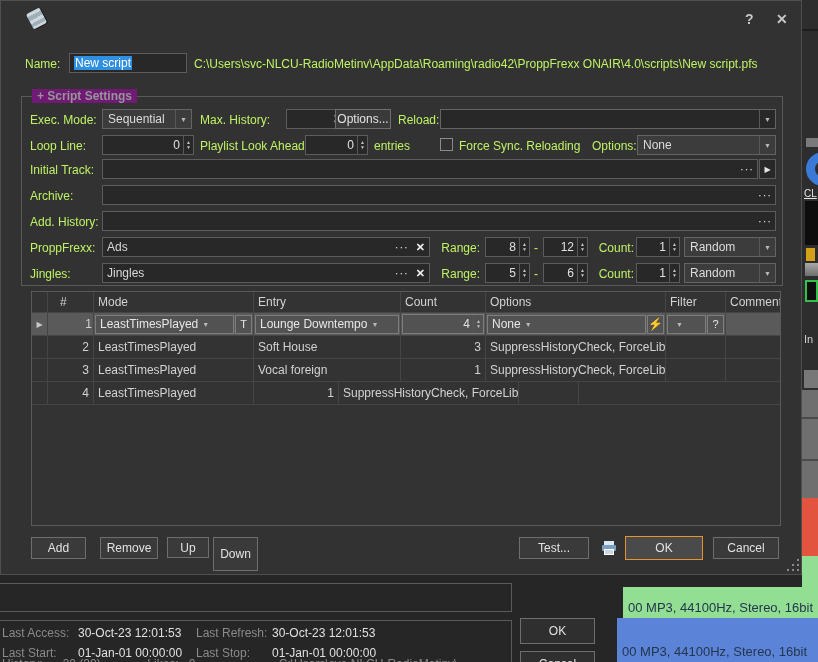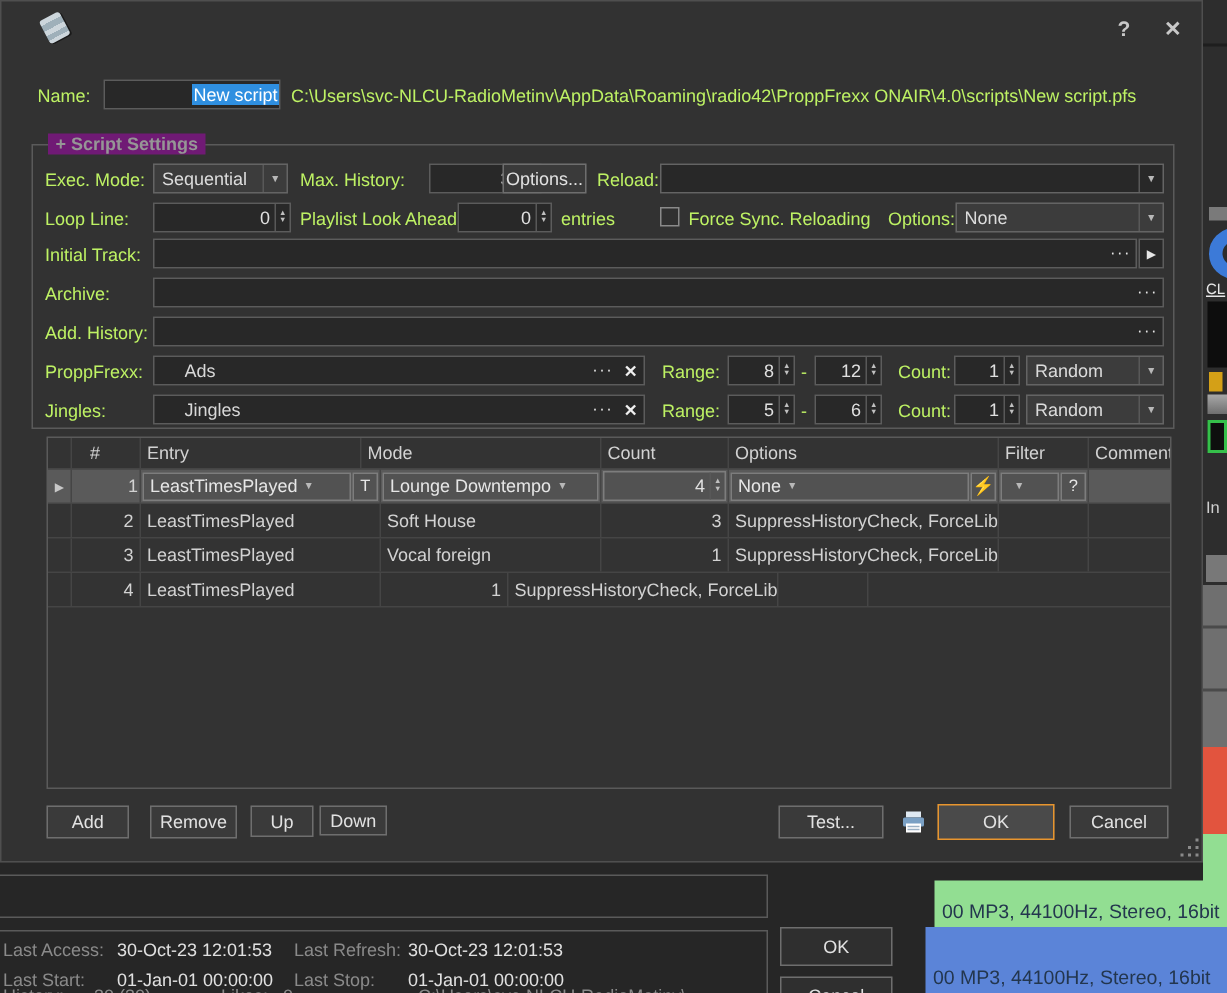--- a/index.html
+++ b/index.html
@@ -13,21 +13,21 @@
     background:#323232; border:1px solid #4f4f4f; }
   .title-text { font-size:17px; color:#e8952e; }
   .winbtn { color:#c8c8c8; font-size:14px; font-weight:bold; cursor:default; }
   .script-icon { position:absolute; left:28px; top:9px; width:15px; height:17px;
     background:linear-gradient(180deg,#cdd6dc 0 20%,#9fb0ba 20% 45%,#cdd6dc 45% 65%,#9fb0ba 65% 85%,#cdd6dc 85%);
     transform:rotate(-28deg); border-radius:2px; box-shadow:1px 1px 0 #1a1a1a; }
 
   .lbl { color:#bef264; font-size:12px; white-space:nowrap; }
 
   .field { background:#282828; border:1px solid #5c5c5c; height:20px;
-    display:flex; align-items:center; color:#d8d8d8; font-size:12px; padding-left:20px;justify-content:flex-end; }
+    display:flex; align-items:center; color:#d8d8d8; font-size:12px; padding-left:4px; }
   .field .grow { flex:1; overflow:hidden; white-space:nowrap; }
   .dots { color:#e6e6e6; font-size:11px; letter-spacing:1px; padding:0 3px; cursor:default; }
   .xbtn { color:#f0f0f0; font-size:11px; font-weight:bold; padding:0 4px; cursor:default; }
 
   .combo { background:#3c3c3c; border:1px solid #646464; height:20px;
     display:flex; align-items:center; color:#dcdcdc; font-size:12px; padding-left:5px; }
   .combo .grow { flex:1; white-space:nowrap; overflow:hidden; }
   .arrow { color:#b8b8b8; font-size:7px; padding:0 4px; border-left:1px solid #585858;
     align-self:stretch; display:flex; align-items:center; }
 
@@ -287,22 +287,22 @@
       <div class="abs combo" style="right:6px;top:166px;width:92px;">
         <span class="grow">Random</span>
         <span class="arrow">▼</span>
       </div>
     </div>
 
     <div id="grid">
       <div class="trow thead">
         <div class="tc c-marker"></div>
         <div class="tc c-num">#</div>
+        <div class="tc c-mode">Mode</div>
         <div class="tc c-entry">Entry</div>
-        <div class="tc c-mode">Mode</div>
         <div class="tc c-count">Count</div>
         <div class="tc c-options">Options</div>
         <div class="tc c-filter">Filter</div>
         <div class="tc c-comment">Comment</div>
       </div>
 
       <div class="trow row-sel">
         <div class="tc c-marker">
             <span class="marker-arrow">▶</span>
           </div>
@@ -377,21 +377,21 @@
         <div class="tc c-count">1</div>
         <div class="tc c-options">SuppressHistoryCheck, ForceLibra...</div>
         <div class="tc c-filter"></div>
         <div class="tc c-comment"></div>
       </div>
     </div>
 
     <div class="abs btn" style="left:30px;top:536px;width:55px;height:22px;">Add</div>
     <div class="abs btn" style="left:99px;top:536px;width:58px;height:22px;">Remove</div>
     <div class="abs btn" style="left:166px;top:536px;width:42px;height:21px;">Up</div>
-    <div class="abs btn" style="left:212px;top:536px;width:45px;height:20px;">Down</div>
+    <div class="abs btn" style="left:212px;top:536px;width:45px;height:34px;">Down</div>
     <div class="abs btn" style="left:518px;top:536px;width:70px;height:22px;">Test...</div>
     <div class="abs" style="left:598px;top:535px;width:20px;height:24px;display:flex;align-items:center;justify-content:center;">
       <svg width="16" height="16" viewBox="0 0 16 16">
         <rect x="3" y="1" width="10" height="4" fill="#dfe9f2"></rect>
         <rect x="1" y="5" width="14" height="6" rx="1" fill="#7aa0c4"></rect>
         <rect x="3" y="9" width="10" height="6" fill="#ffffff"></rect>
         <rect x="4" y="10.5" width="8" height="1" fill="#9ab0c4"></rect>
         <rect x="4" y="12.5" width="8" height="1" fill="#9ab0c4"></rect>
       </svg>
     </div>

